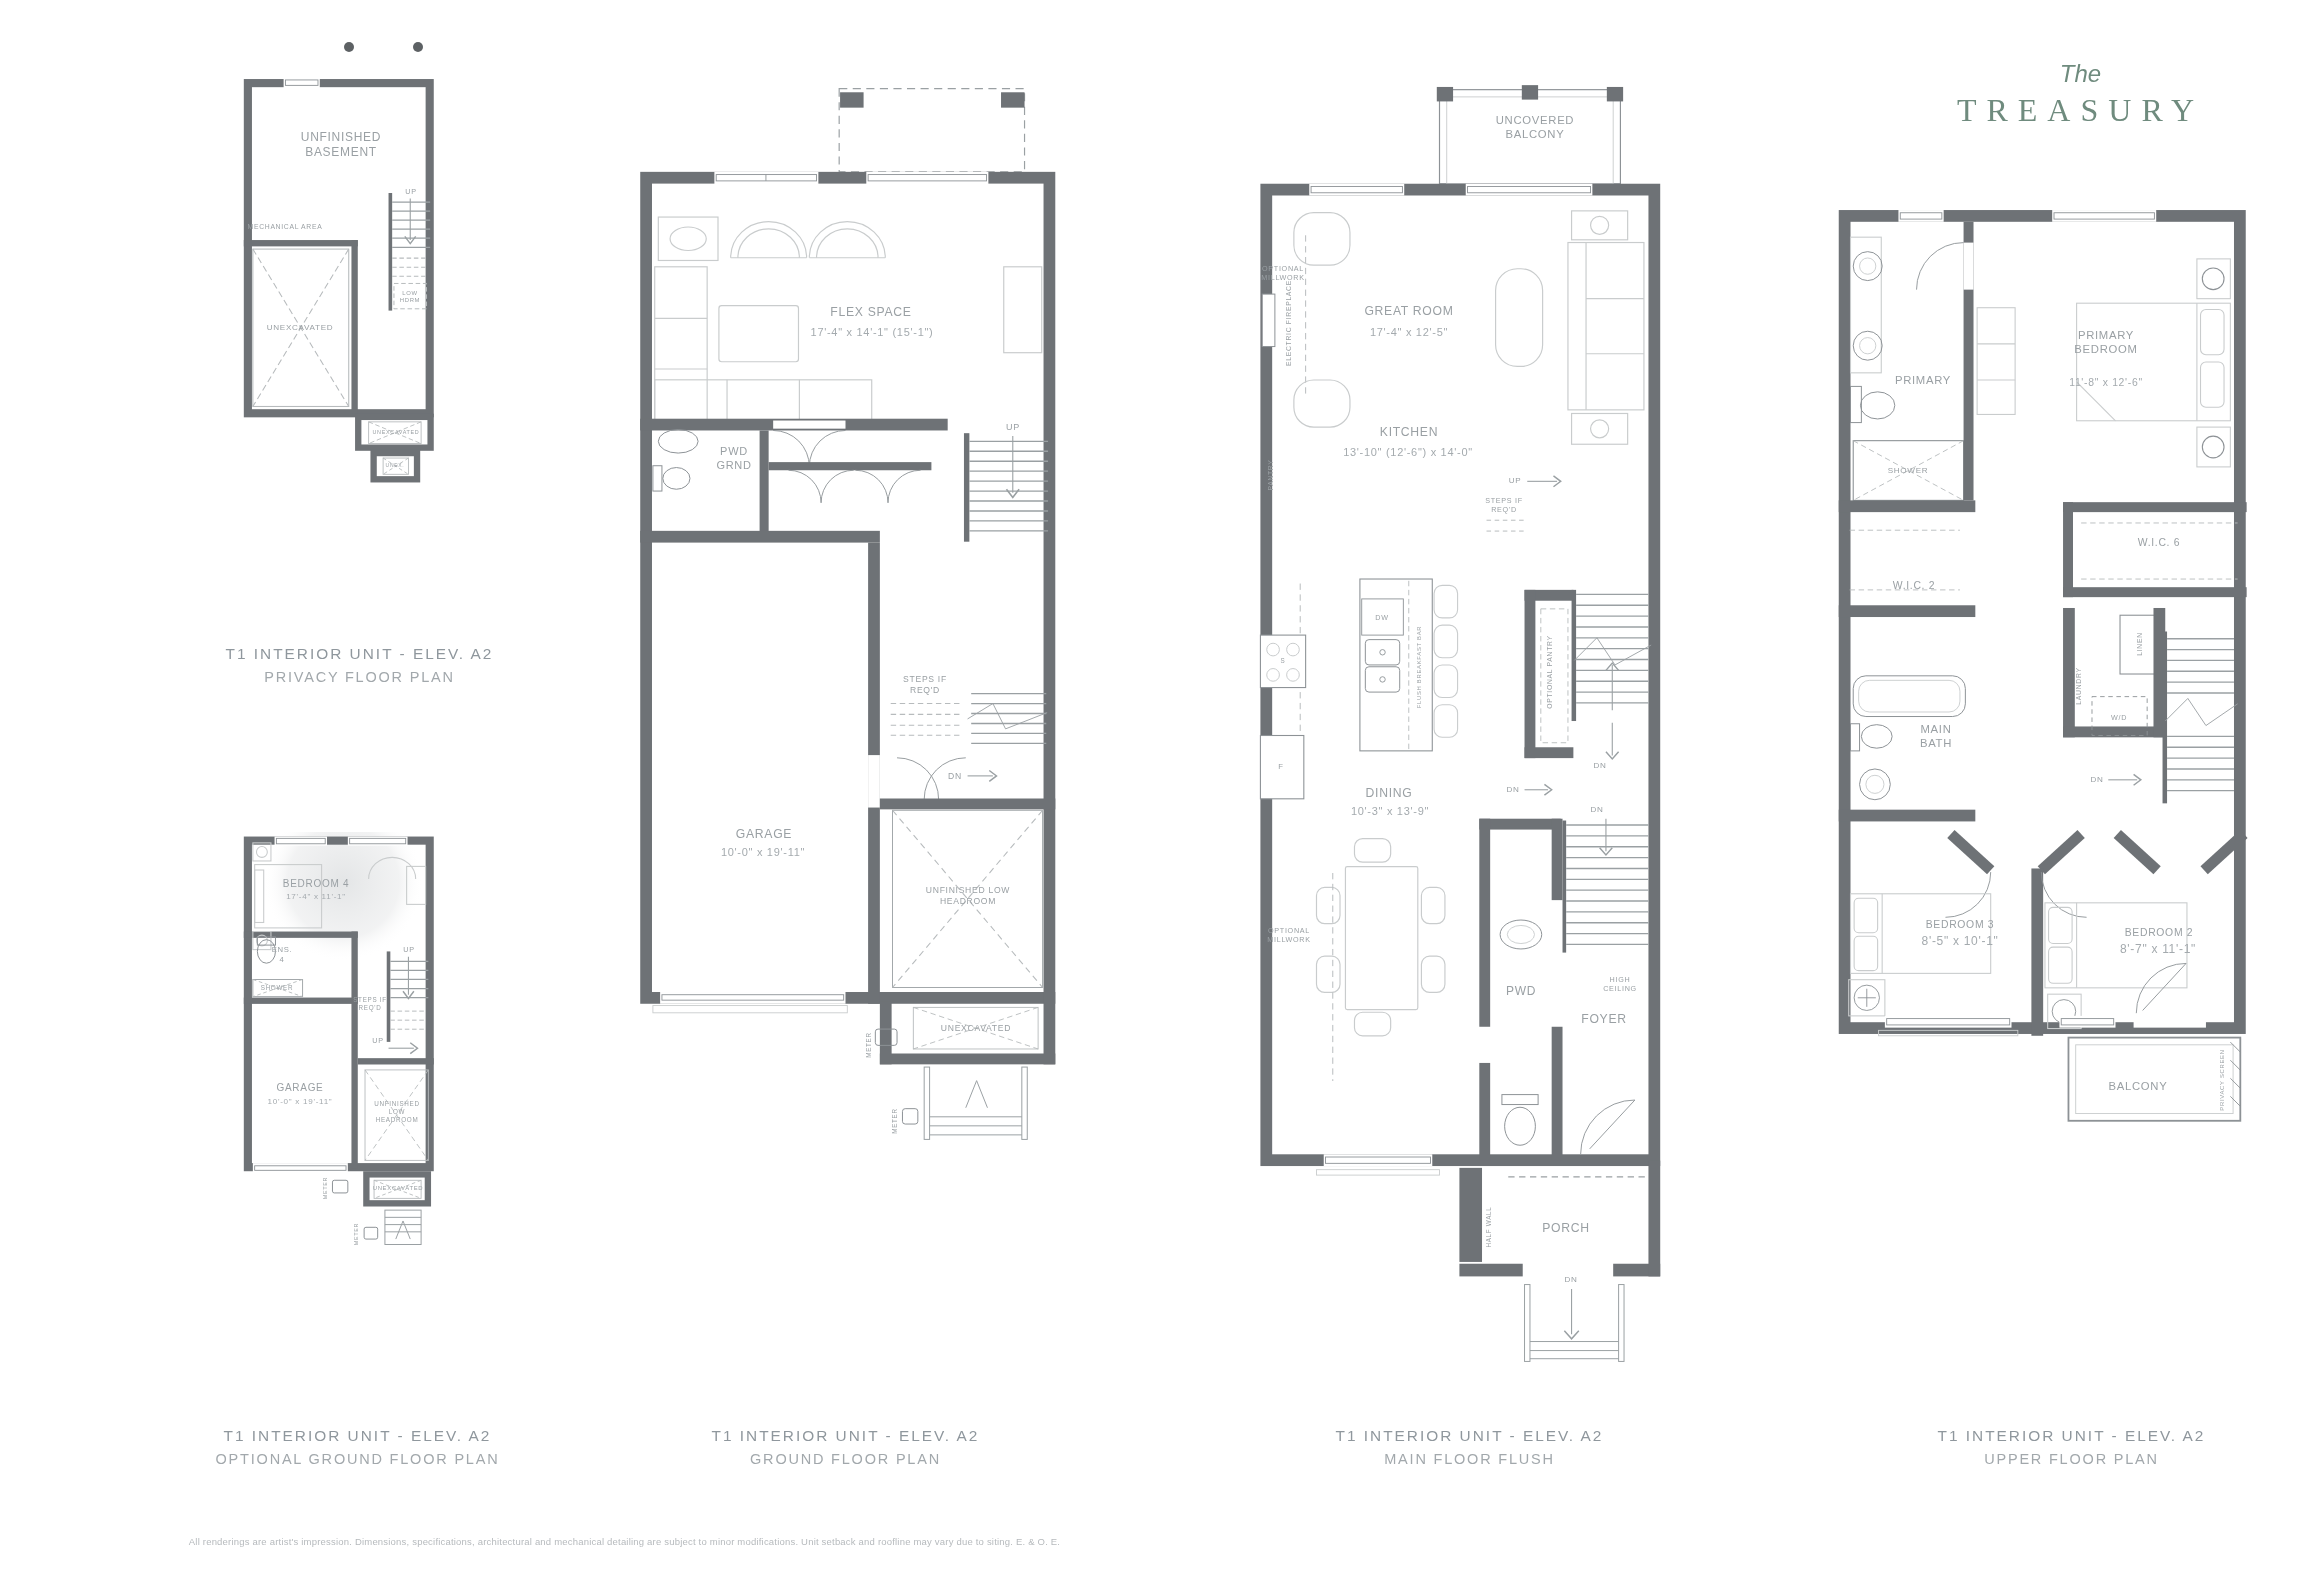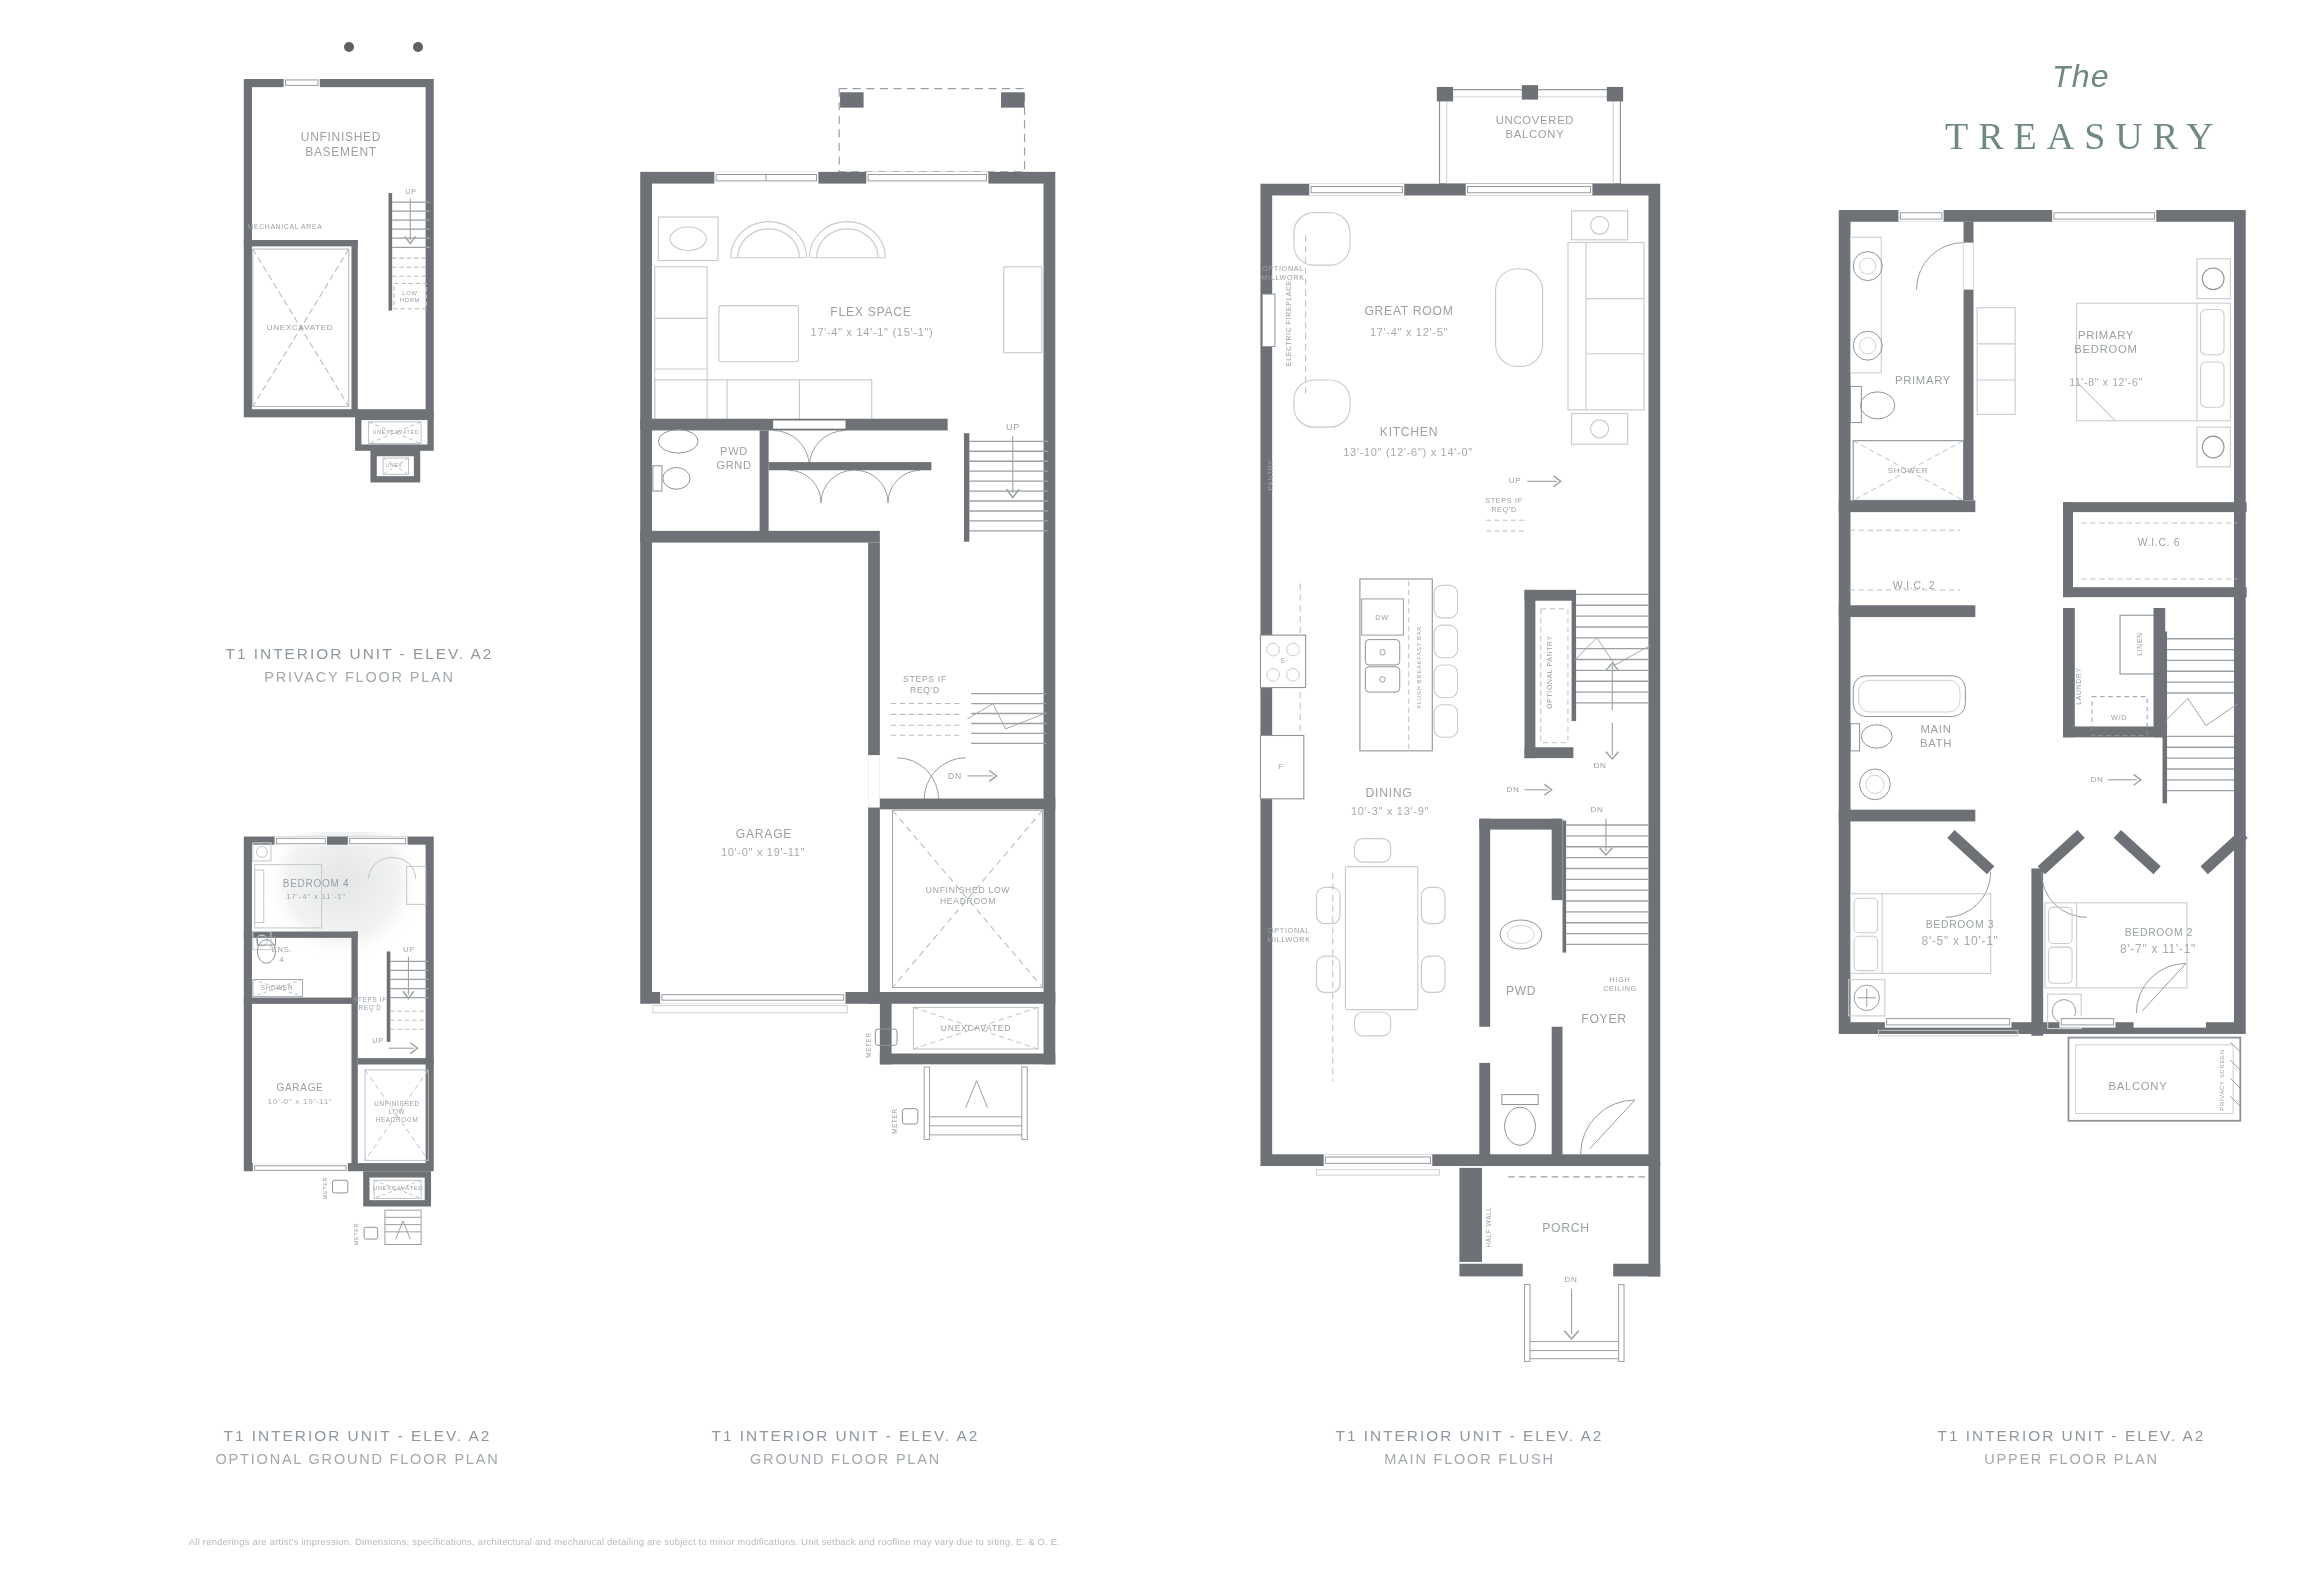--- a/index.html
+++ b/index.html
@@ -8,23 +8,23 @@
   .plan{position:absolute;}
   .plan svg{position:absolute;left:0;top:0;}
   .lbl{position:absolute;color:#9aa0a4;text-align:center;letter-spacing:0.7px;
        transform:translate(-50%,-50%);white-space:nowrap;line-height:1.25;}
   .lbl.wrap{white-space:normal;}
   .vlbl{position:absolute;color:#9aa0a4;letter-spacing:0.7px;white-space:nowrap;
         writing-mode:vertical-rl;transform:translate(-50%,-50%) rotate(180deg);}
   .dim{color:#a4aaae;}
   .dot{position:absolute;width:10px;height:10px;border-radius:50%;background:#5d6164;}
   .logo{position:absolute;left:1945px;top:60px;width:271px;text-align:center;color:#6f8b7e;}
-  .logo .the{font-family:Liberation Mono, monospace;font-style:italic;font-size:32px;}
-  .logo .name{font-family:"Liberation Serif",serif;font-size:38px;letter-spacing:10px;
-              margin-top:17px;}
+  .logo .the{font-family:Liberation Sans, sans-serif;font-style:italic;font-size:24px;}
+  .logo .name{font-family:"Liberation Serif",serif;font-size:32px;letter-spacing:10px;
+              margin-top:4px;}
   .plan-title{position:absolute;text-align:center;width:289px;}
   .pt1{font-size:15.4px;color:#8f979d;letter-spacing:2px;}
   .pt2{font-size:14.5px;color:#a2a8ac;letter-spacing:1.8px;margin-top:6.3px;}
   .footnote{position:absolute;left:154px;top:1535px;width:941px;text-align:center;
             color:#b6babd;font-size:9.5px;line-height:13.6px;letter-spacing:0.2px;}
   
   .s55{font-size:5px}.s6{font-size:5.4px}.s65{font-size:5.9px}.s7{font-size:6.3px}
   .s75{font-size:6.8px}.s8{font-size:7.2px}.s85{font-size:7.7px}.s9{font-size:8.1px}
   .s95{font-size:8.6px}.s10{font-size:9px}.s105{font-size:12px}.s11{font-size:10px}
   .s115{font-size:10.4px}.s12{font-size:11px}.s125{font-size:11.3px}.s13{font-size:12px}

